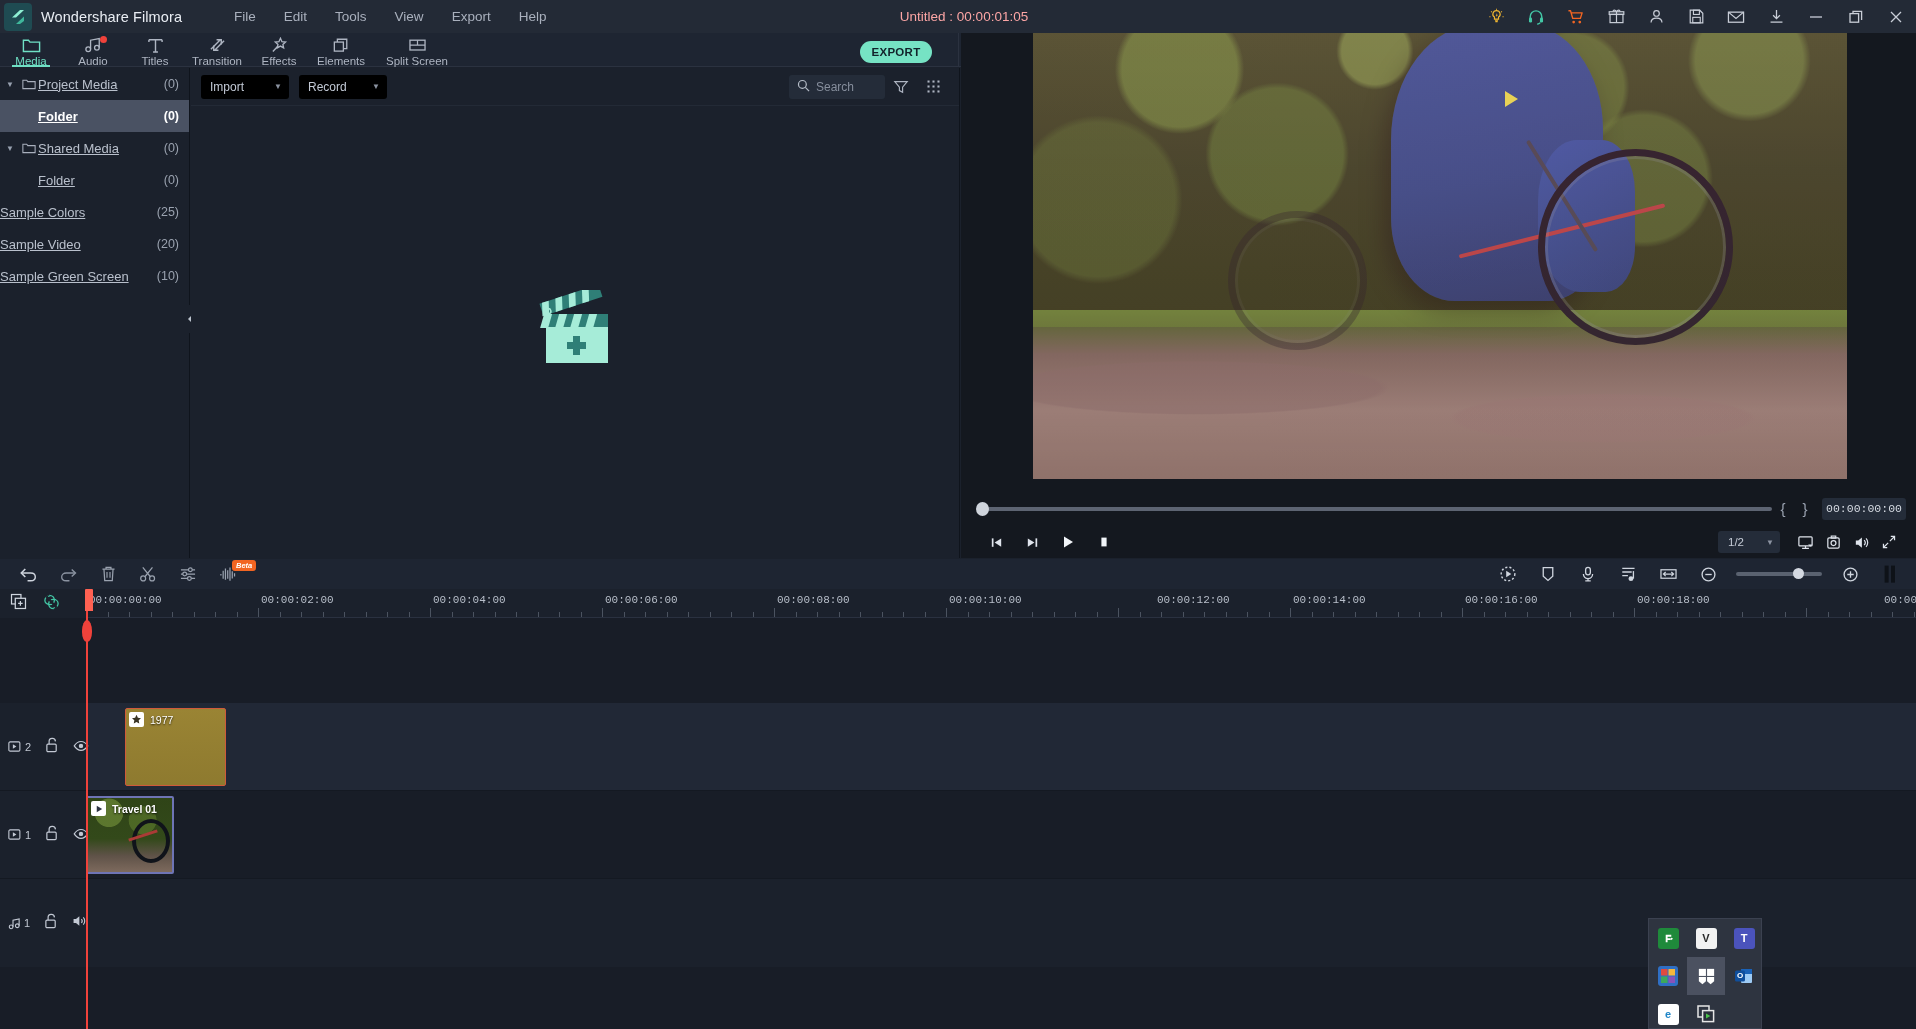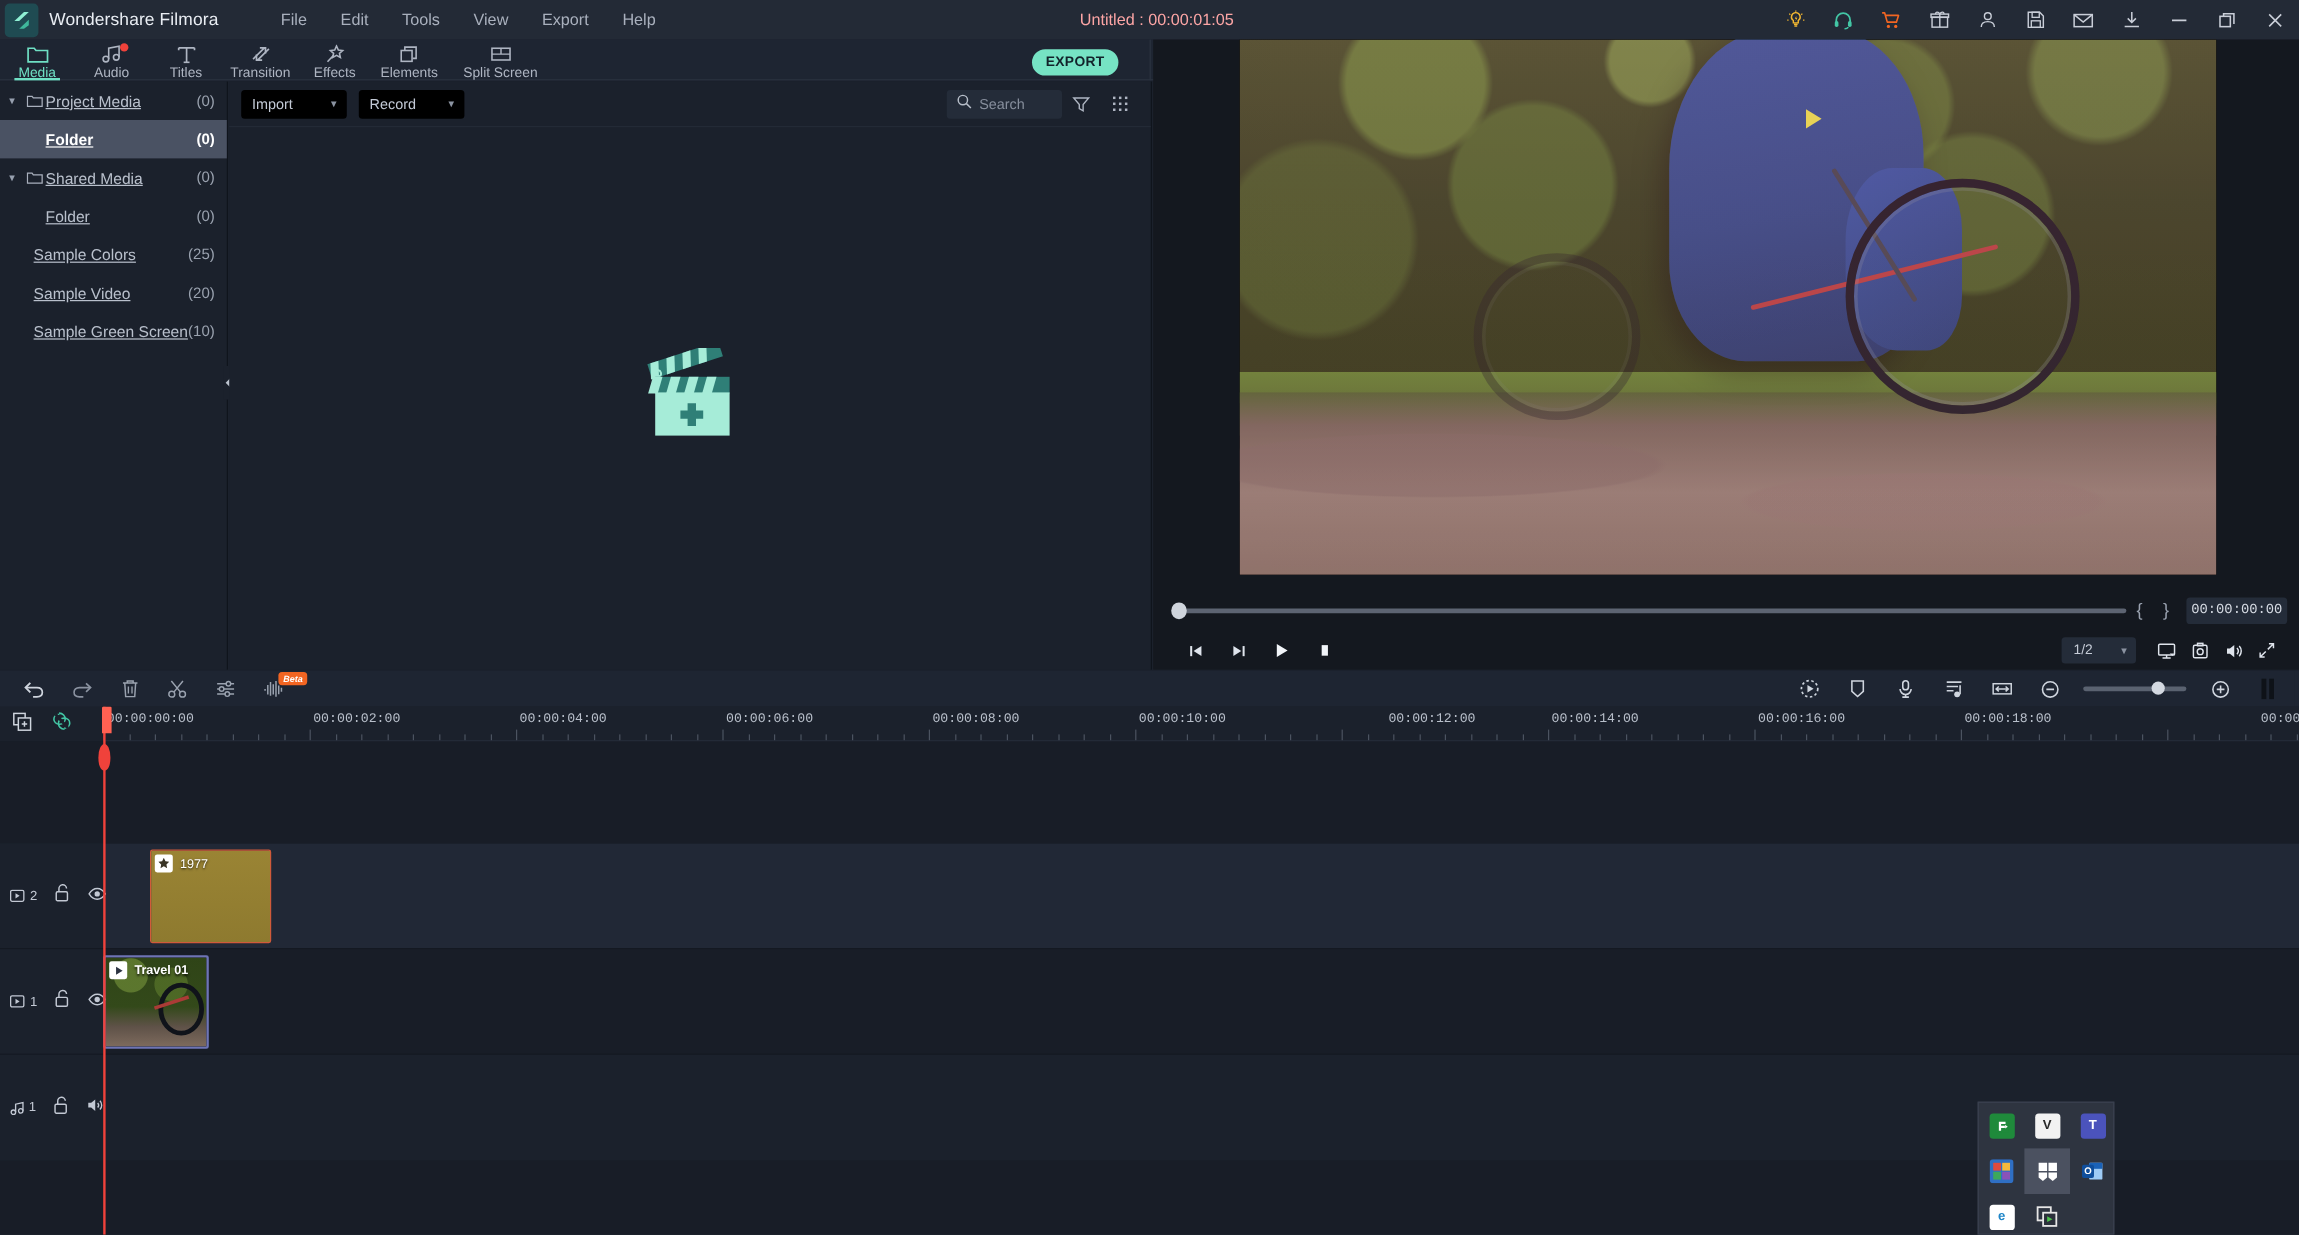--- a/index.html
+++ b/index.html
@@ -80,21 +80,21 @@
     position:relative; height:32px; display:flex; align-items:center; cursor:default;
     font-size:13px; color:#b9c0cc; padding-right:10px;
   }
   .sb-row.sel { background:#4a5263; }
   .sb-row.sel .sb-lb, .sb-row.sel .sb-ct { color:#fff; font-weight:bold; }
   .sb-caret { width:20px; text-align:center; font-size:8px; color:#97a0af; }
   .sb-fold { width:18px; display:flex; align-items:center; justify-content:center;}
   .sb-lb { flex:1; white-space:nowrap;text-decoration:underline; }
   .sb-ct { color:#9aa2af; font-size:12.5px; }
   .sb-indent { padding-left:38px; }
-  .sb-plain  { padding-left:14px;margin-left:14px; }
+  .sb-plain  { padding-left:0px; }
 
   .sb-footer {
     position:absolute; left:0; top:505px; width:190px; height:53px;
     display:flex; align-items:center; gap:22px; padding-left:22px;
     border-top:1px solid #232a36;
   }
   .sb-footer .fi { cursor:default; }
 
   
   .collapse-h {

